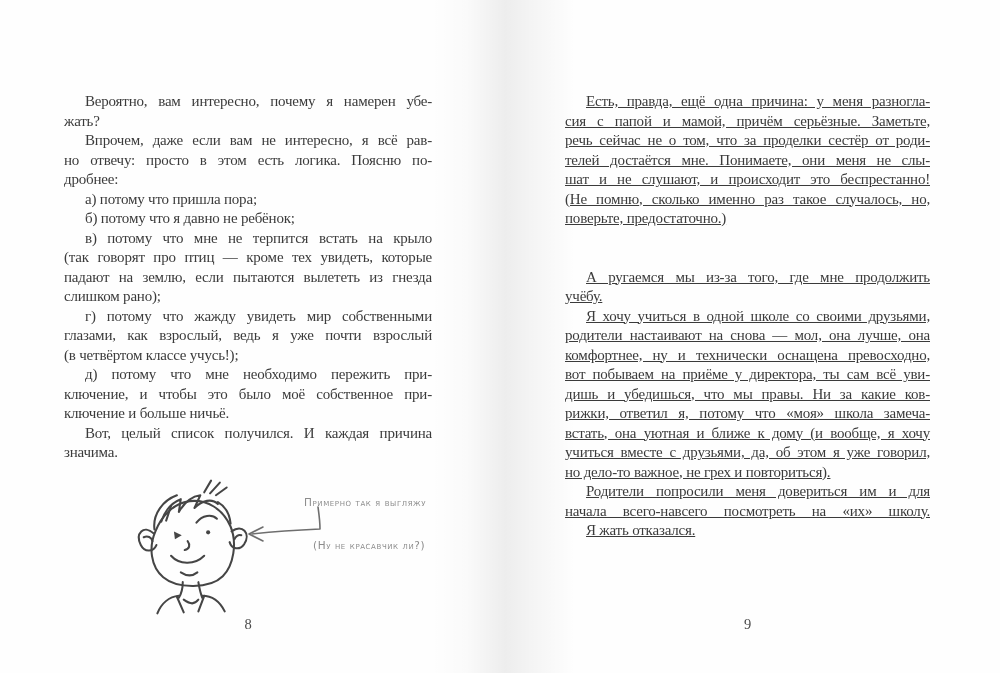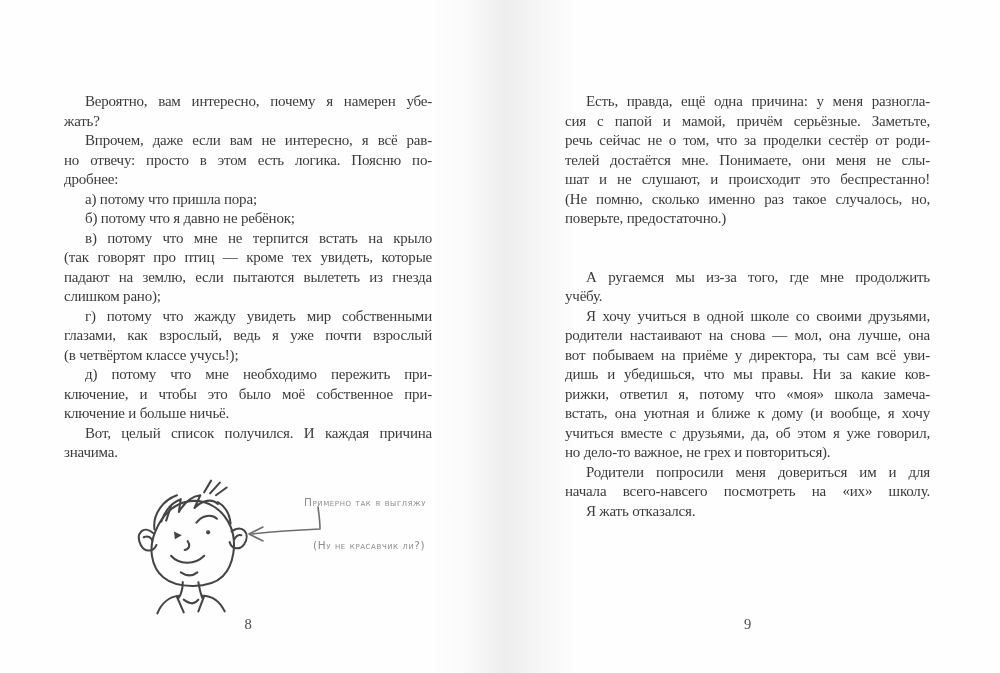--- a/index.html
+++ b/index.html
@@ -11,21 +11,21 @@
   .gutter {
     position:absolute; left:430px; top:0; width:145px; height:673px;
     background:linear-gradient(90deg,
       rgba(0,0,0,0) 0%, rgba(0,0,0,0.015) 25%,
       rgba(0,0,0,0.065) 52%, rgba(0,0,0,0.04) 70%,
       rgba(0,0,0,0) 100%);
     pointer-events:none;
   }
   .textblock { position:absolute; top:92px; }
   .tb-left  { left:64px;  width:368px; }
-  .tb-right { left:565px; width:365px; }
+  .tb-right { left:565px; width:365px;text-decoration:underline; }
   .line {
     font-size:15px; line-height:19.5px; min-height:19.5px;
     letter-spacing:-0.2px; text-align:left;
   }
   .line.j { text-align:justify; text-align-last:justify; }
   .line.i { text-indent:21px; }
   .pagenum {
     position:absolute; top:616px; text-align:center;
     font-size:14.5px; color:#4a4a4a;
   }
@@ -135,20 +135,21 @@
         <div class="line j">телей достаётся мне. Понимаете, они меня не слы-</div>
         <div class="line j">шат и не слушают, и происходит это беспрестанно!</div>
         <div class="line j">(Не помню, сколько именно раз такое случалось, но,</div>
         <div class="line">поверьте, предостаточно.)</div>
         <div class="line b"></div>
         <div class="line b"></div>
         <div class="line j i">А ругаемся мы из-за того, где мне продолжить</div>
         <div class="line">учёбу.</div>
         <div class="line j i">Я хочу учиться в одной школе со своими друзьями,</div>
         <div class="line j">родители настаивают на снова — мол, она лучше, она</div>
+        <div class="line j">комфортнее, ну и технически оснащена превосходно,</div>
         <div class="line j">вот побываем на приёме у директора, ты сам всё уви-</div>
         <div class="line j">дишь и убедишься, что мы правы. Ни за какие ков-</div>
         <div class="line j">рижки, ответил я, потому что «моя» школа замеча-</div>
         <div class="line j">встать, она уютная и ближе к дому (и вообще, я хочу</div>
         <div class="line j">учиться вместе с друзьями, да, об этом я уже говорил,</div>
         <div class="line">но дело-то важное, не грех и повториться).</div>
         <div class="line j i">Родители попросили меня довериться им и для</div>
         <div class="line j">начала всего-навсего посмотреть на «их» школу.</div>
         <div class="line i">Я жать отказался.</div>
       </div>

